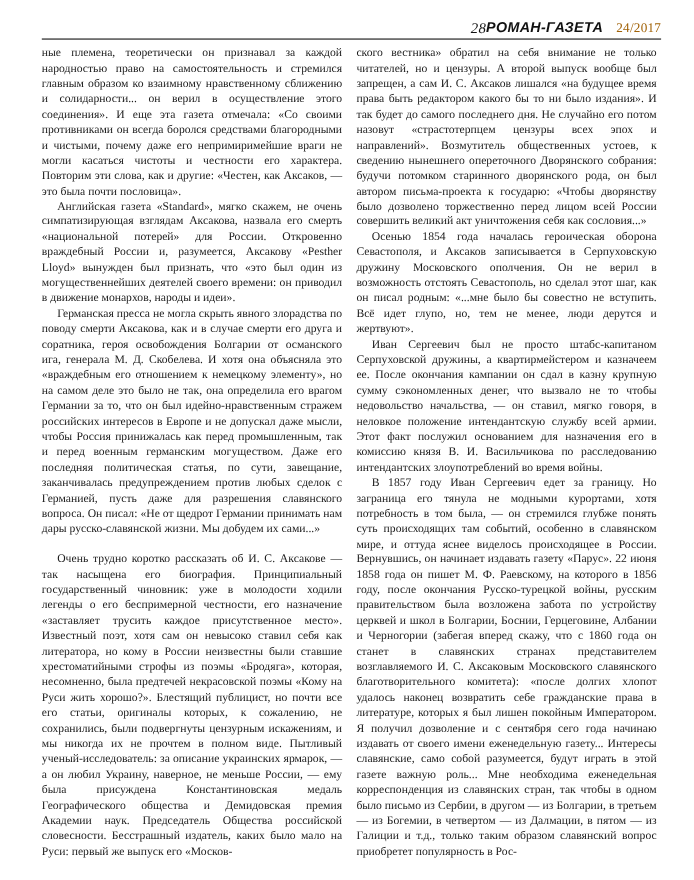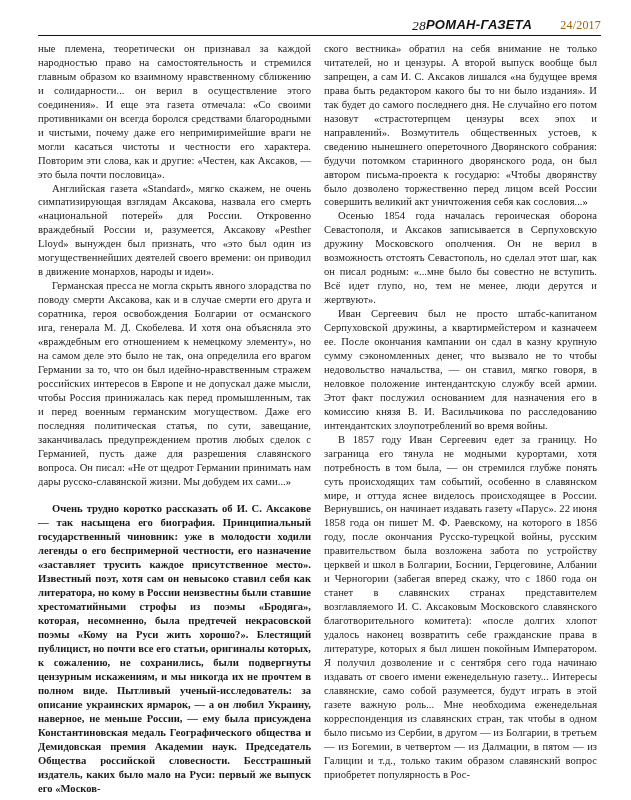--- a/index.html
+++ b/index.html
@@ -41,21 +41,21 @@
     font-family: "Liberation Serif", "DejaVu Serif", serif;
     font-style: italic;
     font-size: 13.5px;
     line-height: 14px;
     letter-spacing: 0.2px;
     color: #111;
   }
   .head-right {
     display: flex;
     align-items: baseline;
-    gap: 28px;
+    gap: 12px;
   }
   .journal-title {
     font-family: "Liberation Sans", "DejaVu Sans", sans-serif;
     font-weight: bold;
     font-style: italic;
     font-size: 13px;
     letter-spacing: 0.3px;
     color: #111;
   }
   .issue {
@@ -90,21 +90,20 @@
     hyphens: manual;
     -webkit-hyphens: manual;
     word-spacing: 0px;
     color: #1b1b1b;
   }
   .col p.no-indent {
     text-indent: 0;
   }
   .col p.gap-before {
     margin-top: 13.95px;
-    font-weight: bold;
   }
 </style>
 </head>
 <body>
 
 <div class="page">
 
   <div class="running-head">
     <span class="folio">28</span>
     <span class="head-right">

